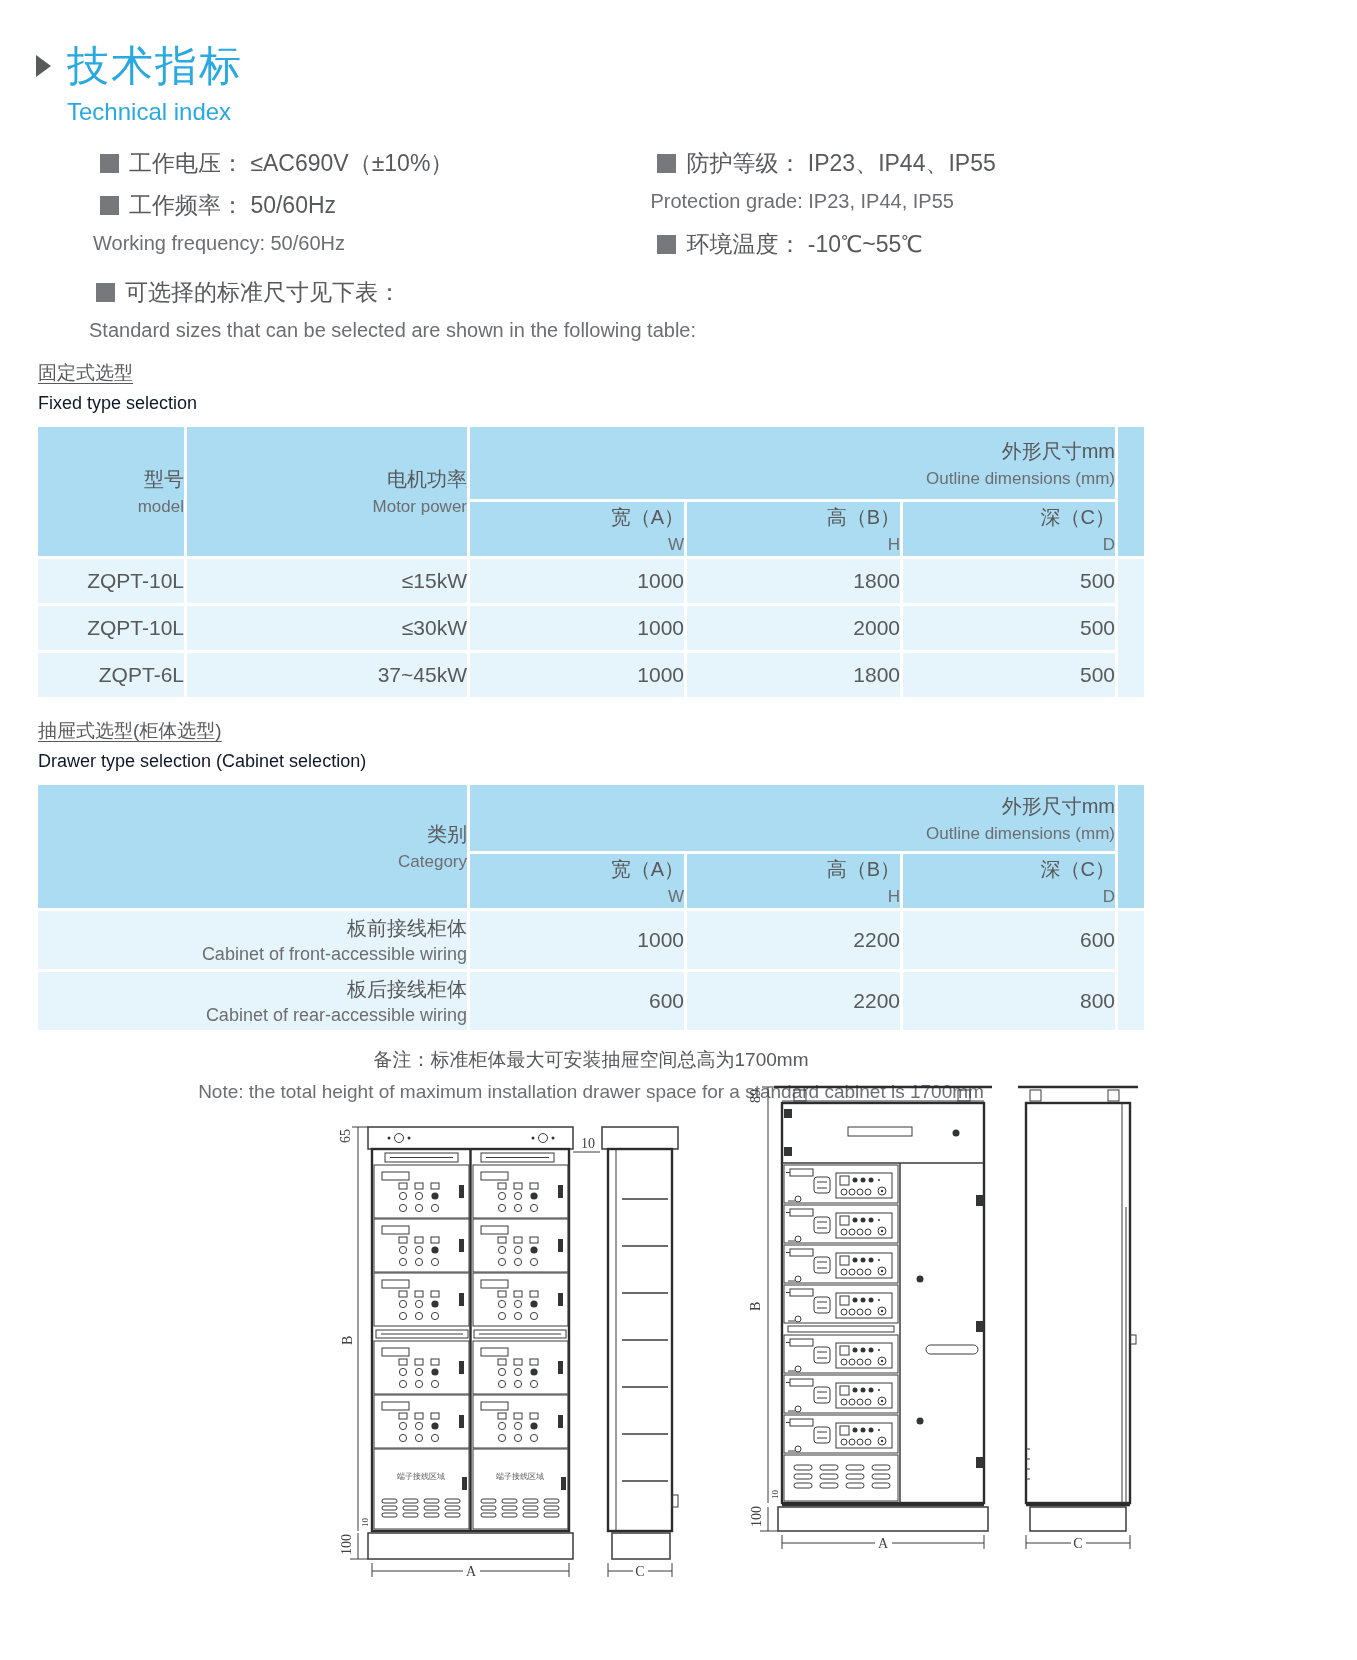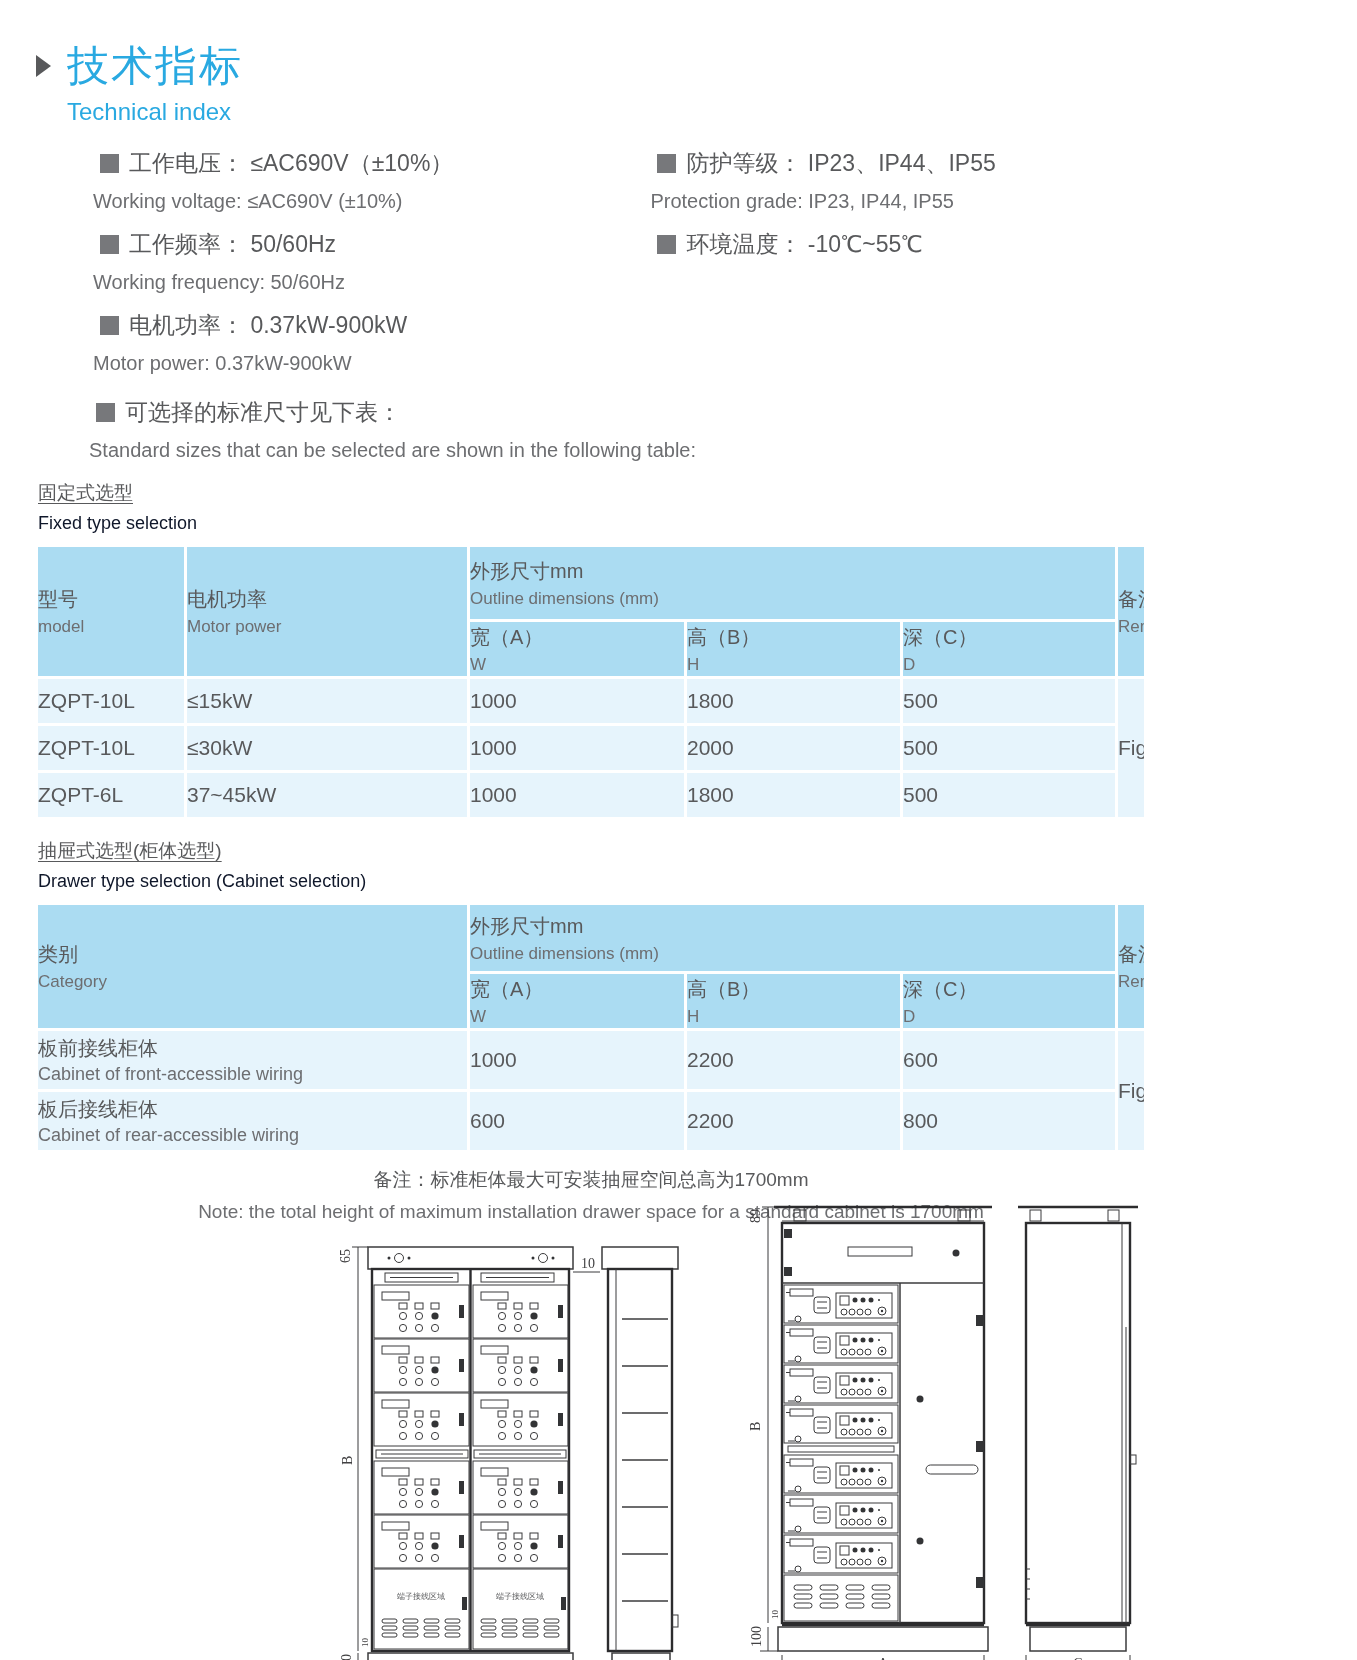--- a/index.html
+++ b/index.html
@@ -23,21 +23,21 @@
   .en-line { font-size:20px; color:#6d6e71; margin:11px 0 16px 29px; }
   .intro { margin:6px 0 0 60px; }
 
   
   .tbl-label { margin:18px 0 0 38px; }
   .tbl-label .cn { font-size:19px; color:#58595b; text-decoration:underline; text-underline-offset:4px; }
   .tbl-label .en { font-size:18px; color:#0f172a; margin-top:7px; }
 
   
   table.spec-table { border-collapse:separate; border-spacing:3px; width:1284px; margin:10px 0 0 35px; table-layout:fixed; }
-  table.spec-table td { text-align:left; vertical-align:middle; }
+  table.spec-table td { text-align:right; vertical-align:middle; }
   td.th { background:#abdcf2; color:#58595b; }
   td.bd { background:#e6f4fc; color:#58595b; font-size:21px; }
   .th .cn { font-size:20px; }
   .th .en { font-size:17px; color:#6d6e71; margin-top:4px; }
   .bd .cn { font-size:20px; }
   .bd .en { font-size:18px; color:#6d6e71; margin-top:2px; }
   .t1 .tier1 td { height:72px; }
   .t1 .tier2 td { height:54px; }
   .t1 .row td { height:44px; }
   .t2 .tier1 td { height:66px; }
@@ -74,35 +74,27 @@
     <div class="title-en">Technical index</div>
   </div>
 
   <div class="specs">
     <div class="colL">
       <div class="spec-item">
         <div class="cn-line">
             <span class="bullet"></span>
             <span>工作电压： ≤AC690V（±10%）</span>
           </div>
-        <div class="en-line">Working voltage: ≤AC690V (±10%)</div>
       </div>
       <div class="spec-item">
         <div class="cn-line">
             <span class="bullet"></span>
             <span>工作频率： 50/60Hz</span>
           </div>
         <div class="en-line">Working frequency: 50/60Hz</div>
-      </div>
-      <div class="spec-item">
-        <div class="cn-line">
-            <span class="bullet"></span>
-            <span>电机功率： 0.37kW-900kW</span>
-          </div>
-        <div class="en-line">Motor power: 0.37kW-900kW</div>
       </div>
     </div>
     <div class="colR">
       <div class="spec-item">
         <div class="cn-line">
             <span class="bullet"></span>
             <span>防护等级： IP23、IP44、IP55</span>
           </div>
         <div class="en-line">Protection grade: IP23, IP44, IP55</div>
       </div>

